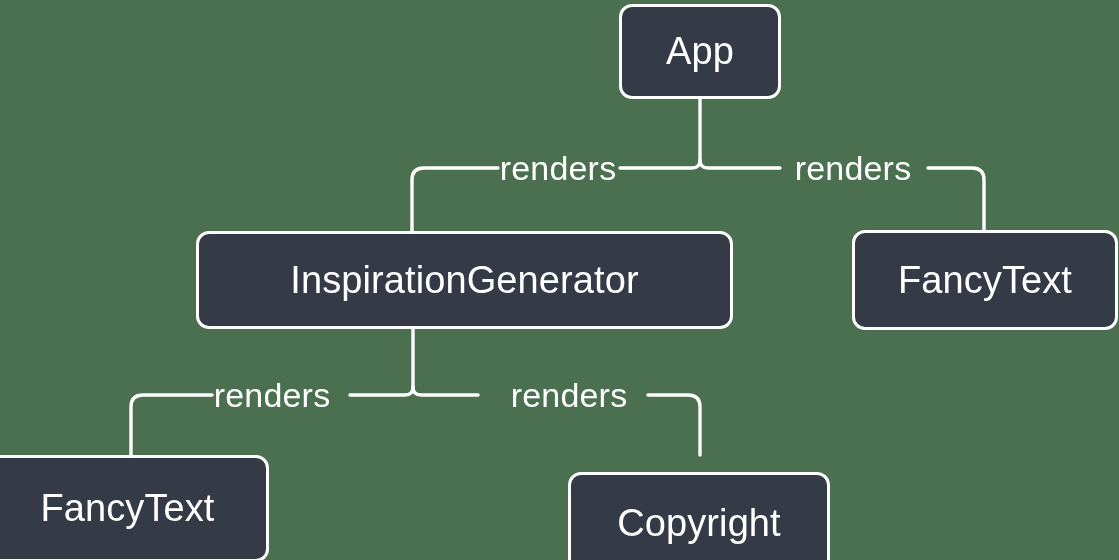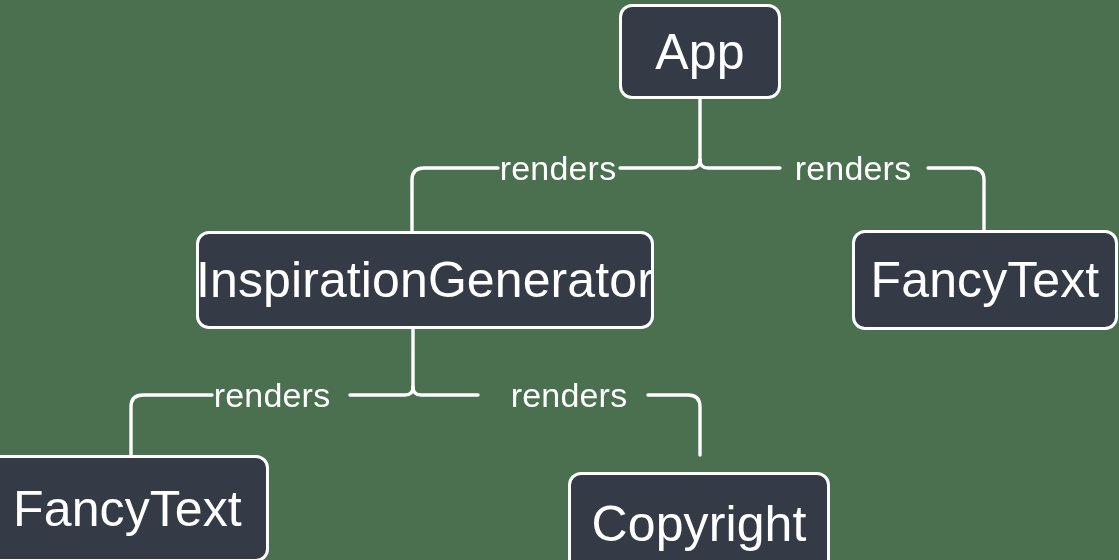--- a/index.html
+++ b/index.html
@@ -26,40 +26,40 @@
   .node {
     position: absolute;
     box-sizing: border-box;
     background: #343a46;
     border: 3px solid #ffffff;
     border-radius: 13px;
     display: flex;
     align-items: center;
     justify-content: center;
     color: #ffffff;
-    font-size: 50px;
+    font-size: 38px;
     font-weight: 400;
     letter-spacing: 0.1px;
     white-space: nowrap;
   }
   .node-label {
     color: #ffffff;
   }
   .edge-label {
     position: absolute;
     color: #ffffff;
     font-size: 34px;
     font-weight: 500;
     letter-spacing: 0.2px;
     white-space: nowrap;
     transform: translate(-50%, -50%);
   }
   
   #node-app        { left: 619px; top: 4px;   width: 162px; height: 95px; }
-  #node-inspgen    { left: 196px; top: 231px; width: 458px; height: 98px; }
+  #node-inspgen    { left: 196px; top: 231px; width: 537px; height: 98px; }
   #node-fancy-right{ left: 852px; top: 230px; width: 266px; height: 100px; }
   #node-fancy-bot  { left: -14px; top: 455px; width: 283px; height: 107px; }
   #node-copyright  { left: 568px; top: 472px; width: 262px; height: 103px; }
 
   
   #label-app-inspgen   { left: 558px; top: 168px; }
   #label-app-fancy     { left: 853px; top: 168px; }
   #label-ig-fancy      { left: 272px; top: 395px; }
   #label-ig-copyright  { left: 569px; top: 395px; }
 </style>

